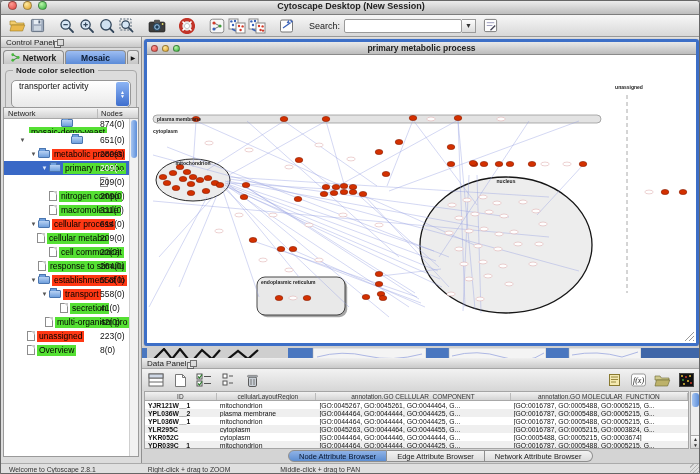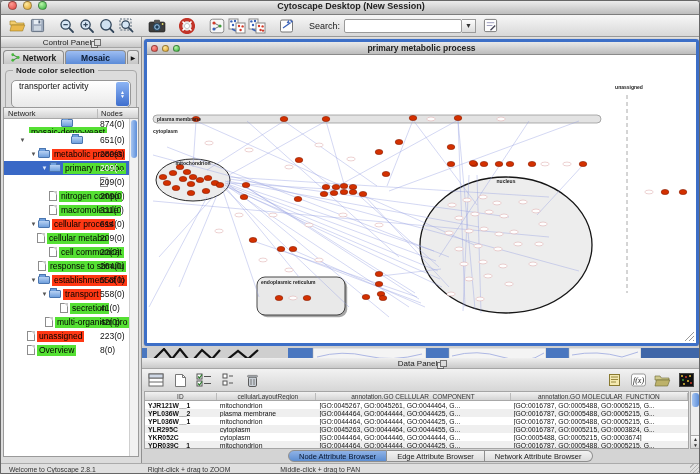--- a/index.html
+++ b/index.html
@@ -23,21 +23,21 @@
     display:flex;align-items:center;padding-left:6px}
   .tbtn{width:20px;height:20px;border:0;background:transparent;display:flex;align-items:center;justify-content:center;padding:0}
   .tsep{width:10px;height:1px}
   .search-label{font-size:9px;color:#222;margin:0 4px 0 12px}
   .search-input{width:118px;height:14px;border:1px solid #9a9a9a;border-radius:2px;font-size:9px;padding:0 3px;background:#fff}
   .search-drop{width:14px;height:14px;border:1px solid #9a9a9a;border-left:0;background:linear-gradient(#fdfdfd,#dcdcdc);
     font-size:7px;line-height:12px;text-align:center;color:#333;padding:0}
   
   .cpanel{position:absolute;left:0;top:36px;width:141px;height:426px;background:#dcdcdc;border-right:1px solid #909090}
   .phead{height:11px;background:linear-gradient(#efefef,#c9c9c9);border-bottom:1px solid #a5a5a5;
-    display:flex;align-items:center;justify-content:center;padding:0 5px;font-size:8px;color:#222}
+    display:flex;align-items:center;justify-content:flex-start;padding:0 5px;font-size:8px;color:#222}
   .float-ico{width:8px;height:7px;position:relative;opacity:.7}
   .float-ico:before{content:"";position:absolute;left:0;top:2px;width:5px;height:5px;border:1px solid #444;background:#eee}
   .float-ico:after{content:"";position:absolute;left:3px;top:0;width:5px;height:5px;border:1px solid #444;background:#ddd}
   .cp-tabs{display:flex;align-items:flex-end;height:16px;padding:2px 2px 0 2px;gap:1px}
   .cp-tab{flex:1;height:14px;border:1px solid #8d8d8d;border-bottom:0;border-radius:4px 4px 0 0;
     display:flex;align-items:center;justify-content:center;gap:3px;font-size:8.5px;font-weight:bold;color:#1b1b1b;
     background:linear-gradient(#e8e8e8,#c6c6c6)}
   .cp-tab.sel{background:linear-gradient(#9dbdf2,#5b8bd8);color:#0a1a33}
   .cp-tab-arrow{width:12px;height:14px;border:1px solid #8d8d8d;border-bottom:0;border-radius:3px 3px 0 0;
     background:linear-gradient(#e8e8e8,#c6c6c6);font-size:6px;display:flex;align-items:center;justify-content:center;color:#111}

